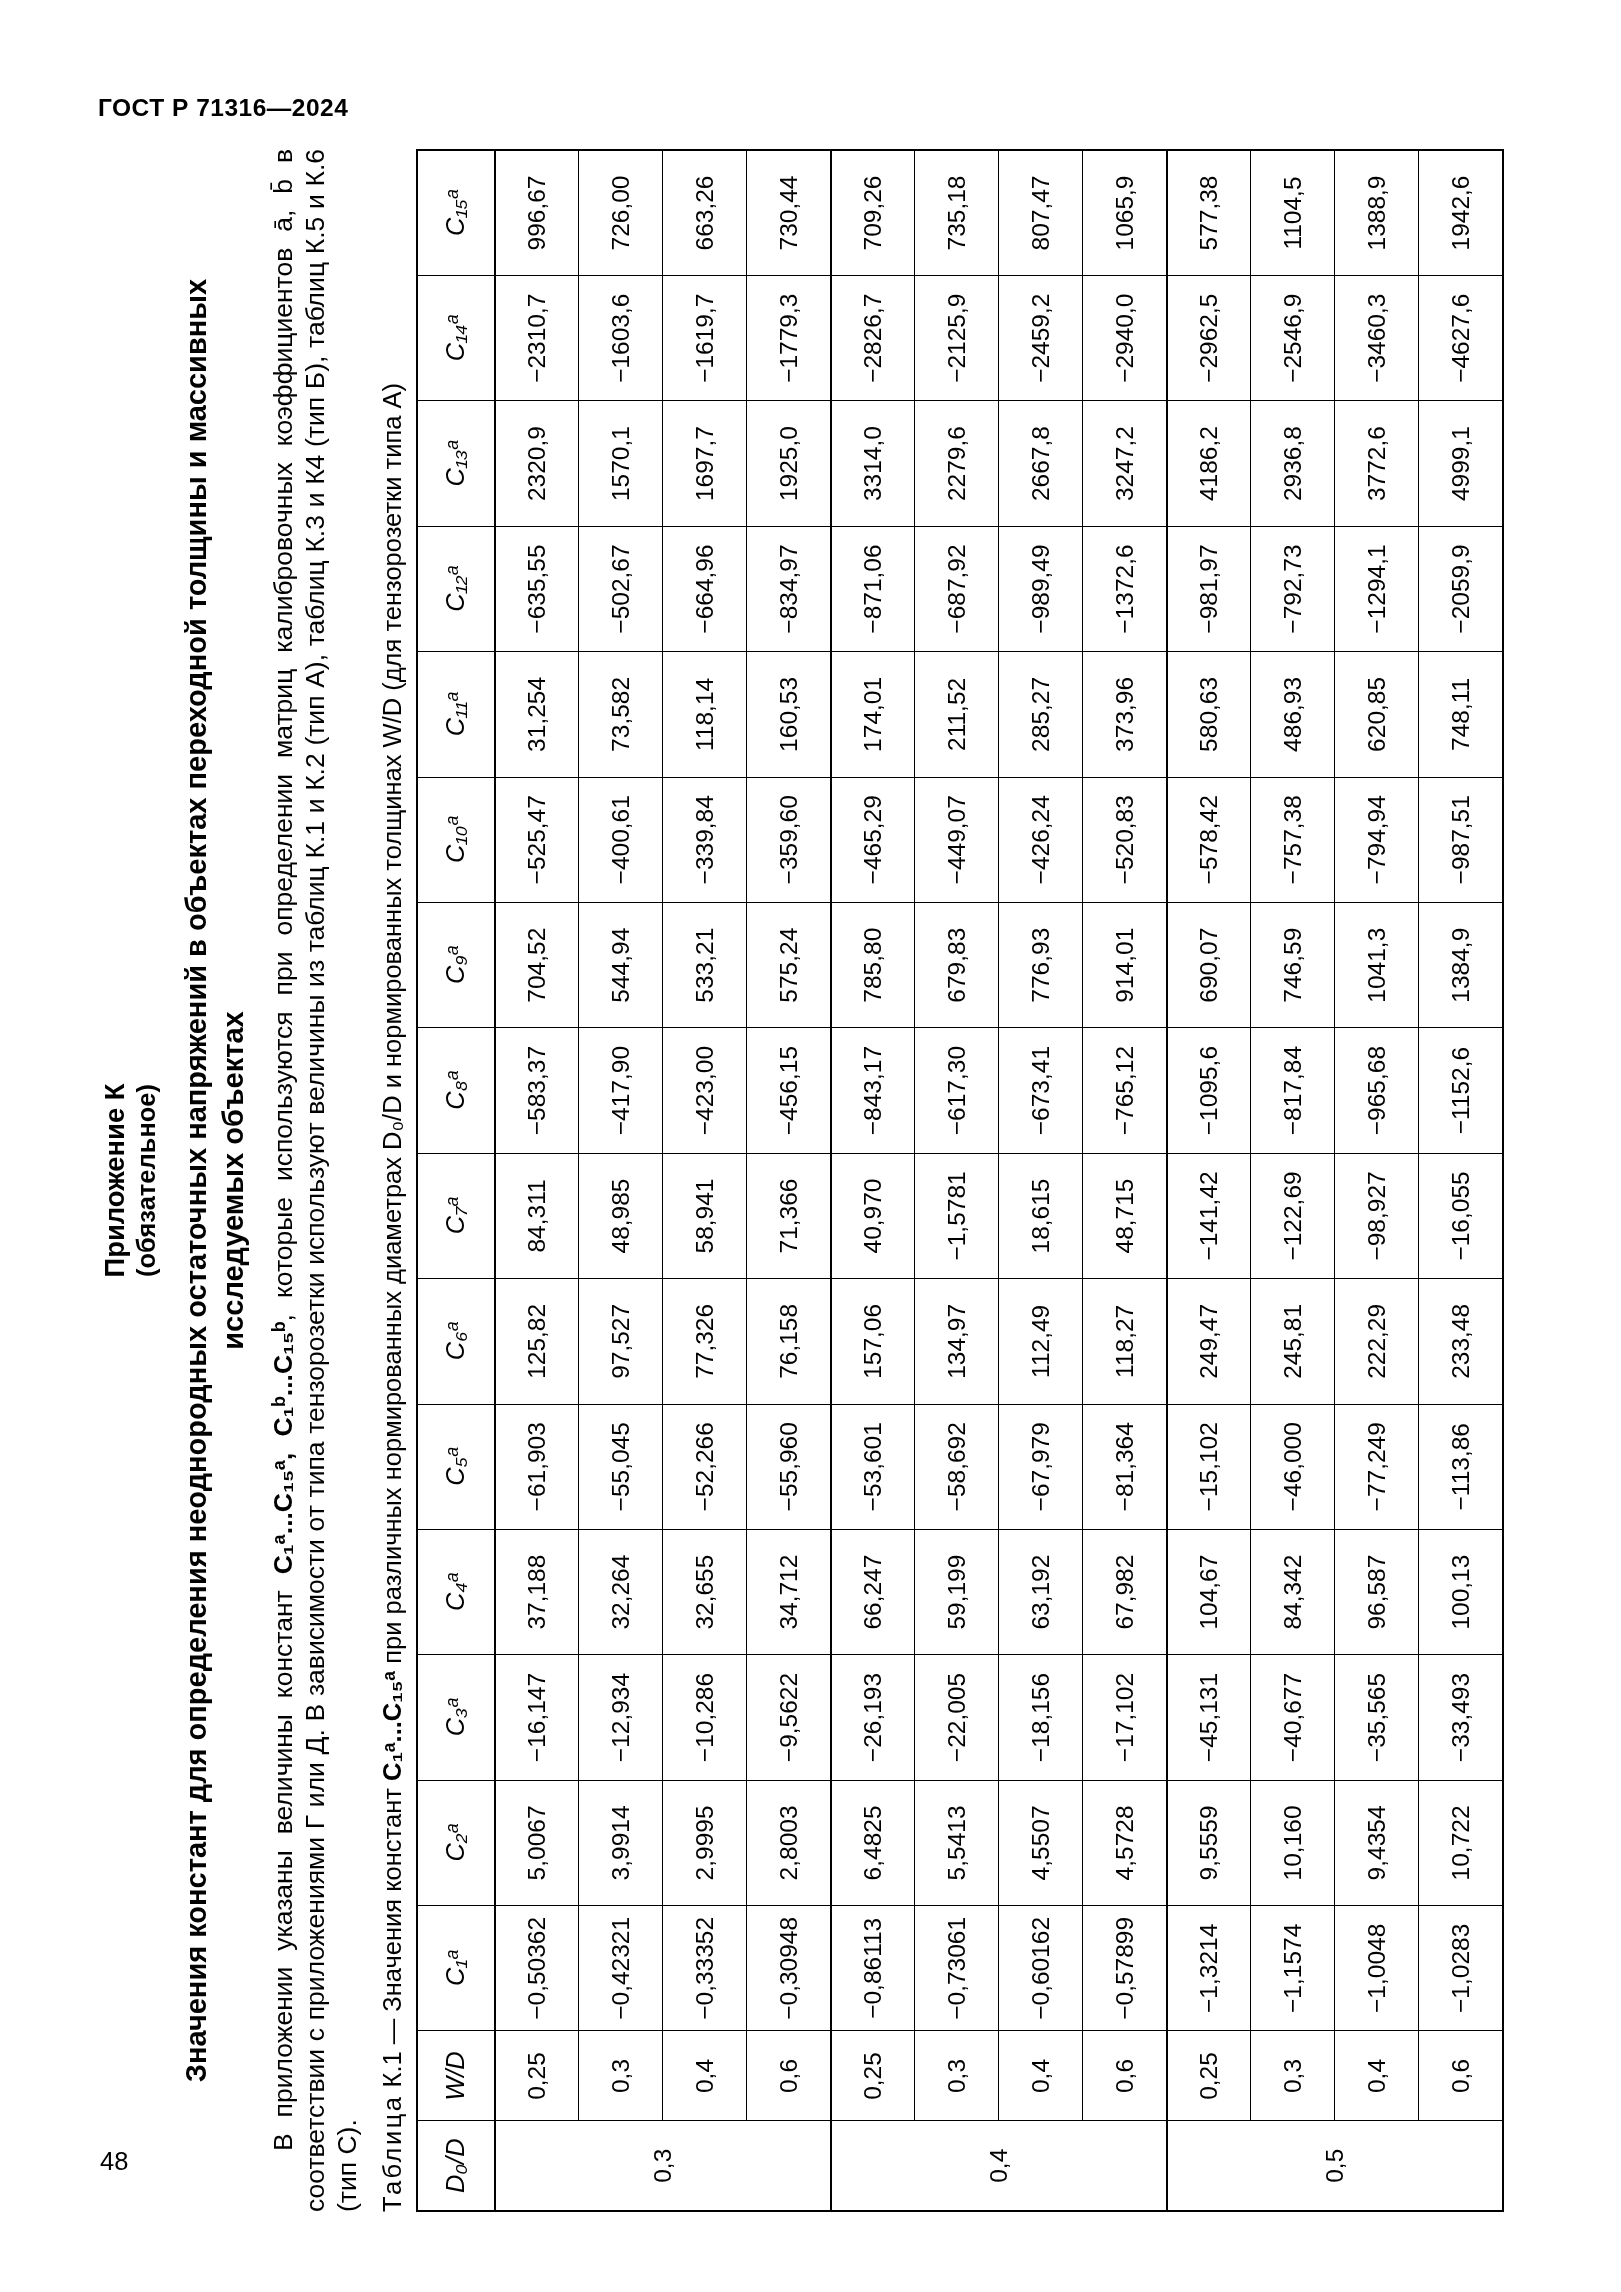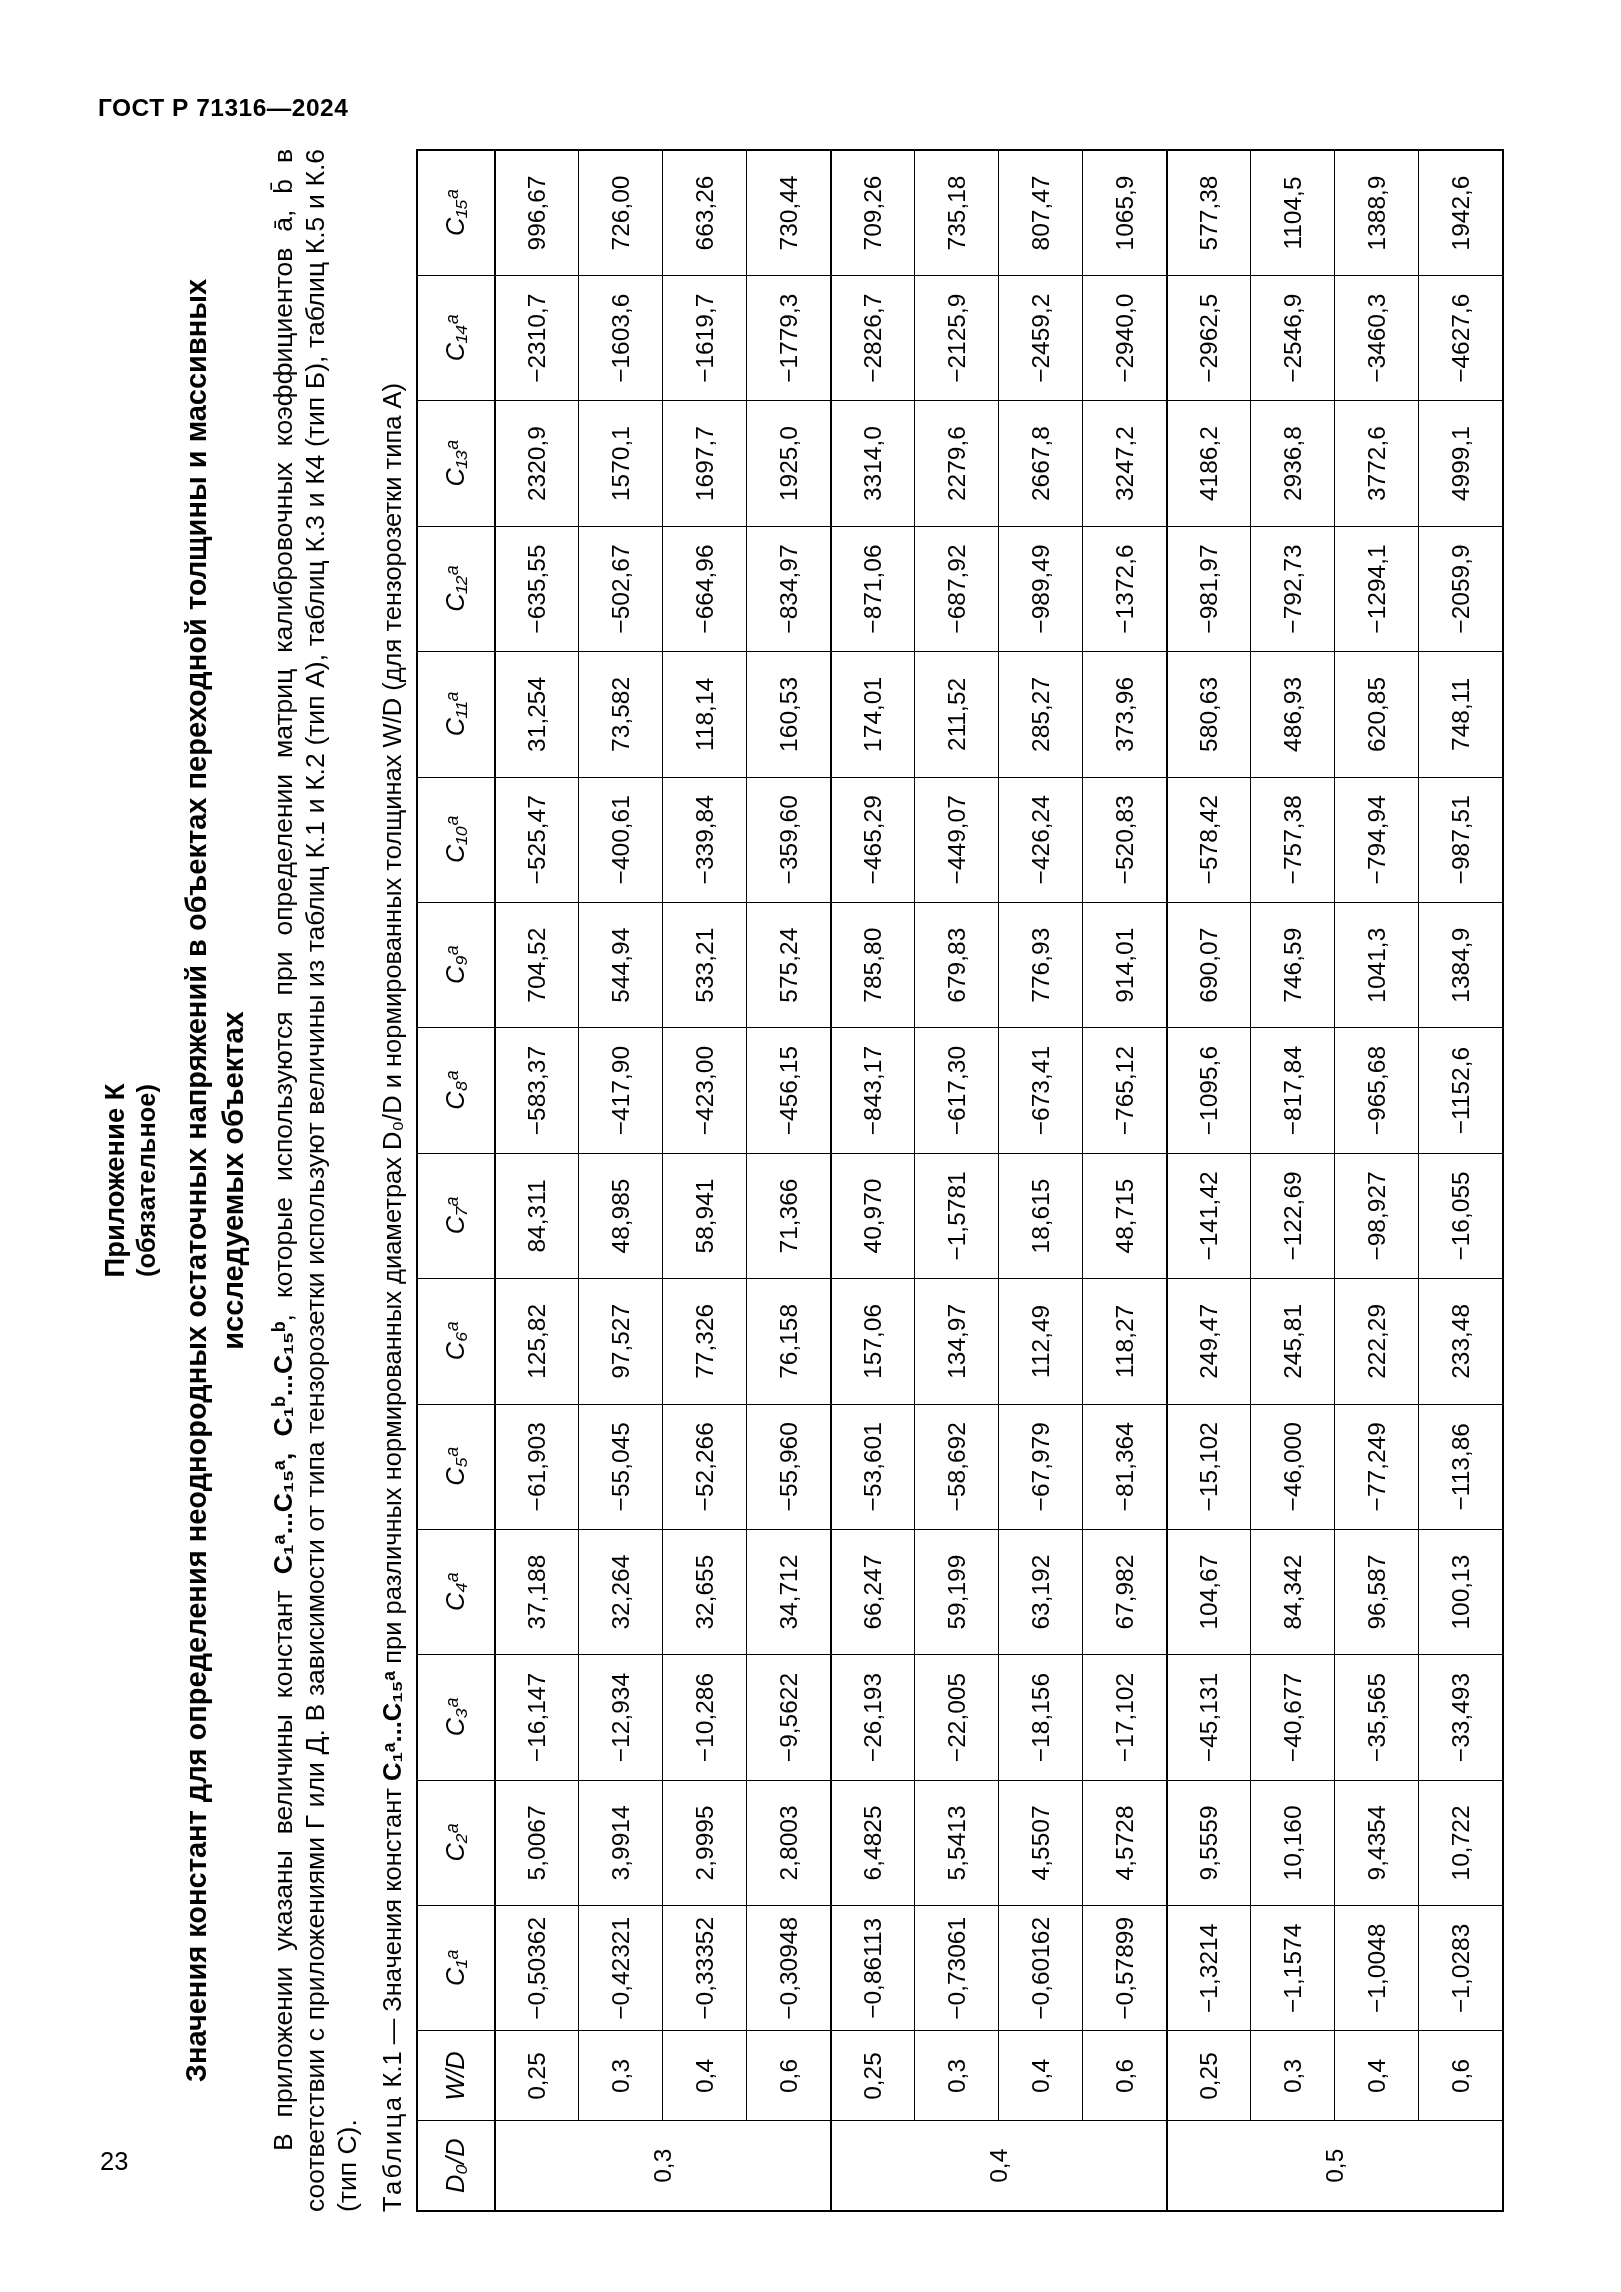--- a/index.html
+++ b/index.html
@@ -32,21 +32,21 @@
   .k1 thead tr { height:78px; }
   .k1 tbody tr { height:84px; }
   .k1 thead th { font-style:italic; font-weight:normal; border-bottom:2px solid #000; font-size:25.5px; }
   .k1 tr.group-start td { border-top:2.9px solid #000; }
 </style>
 </head>
 <body>
 
 <div class="page">
   <div class="running-header">ГОСТ Р 71316—2024</div>
-  <div class="page-number">23</div>
+  <div class="page-number">48</div>
 
   <div class="rotated">
     <div class="app-label">Приложение К</div>
     <div class="app-sublabel">(обязательное)</div>
     <div class="app-title">
         <div>Значения констант для определения неоднородных остаточных напряжений в объектах переходной толщины и массивных</div>
         <div>исследуемых объектах</div>
       </div>
     <p class="paragraph"><span>В приложении указаны величины констант </span><span class="b">C₁ᵃ...C₁₅ᵃ, C₁ᵇ...C₁₅ᵇ</span><span>, которые используются при определении матриц калибровочных коэффициентов а̄, b̄ в соответствии с приложениями Г или Д. В зависимости от типа тензорозетки используют величины из таблиц К.1 и К.2 (тип А), таблиц К.3 и К4 (тип Б), таблиц К.5 и К.6 (тип С).</span></p>
     <p class="caption"><span class="spaced">Таблица</span><span> К.1 — Значения констант </span><span class="b">C₁ᵃ...C₁₅ᵃ</span><span> при различных нормированных диаметрах D₀/D и нормированных толщинах W/D (для тензорозетки типа А)</span></p>

